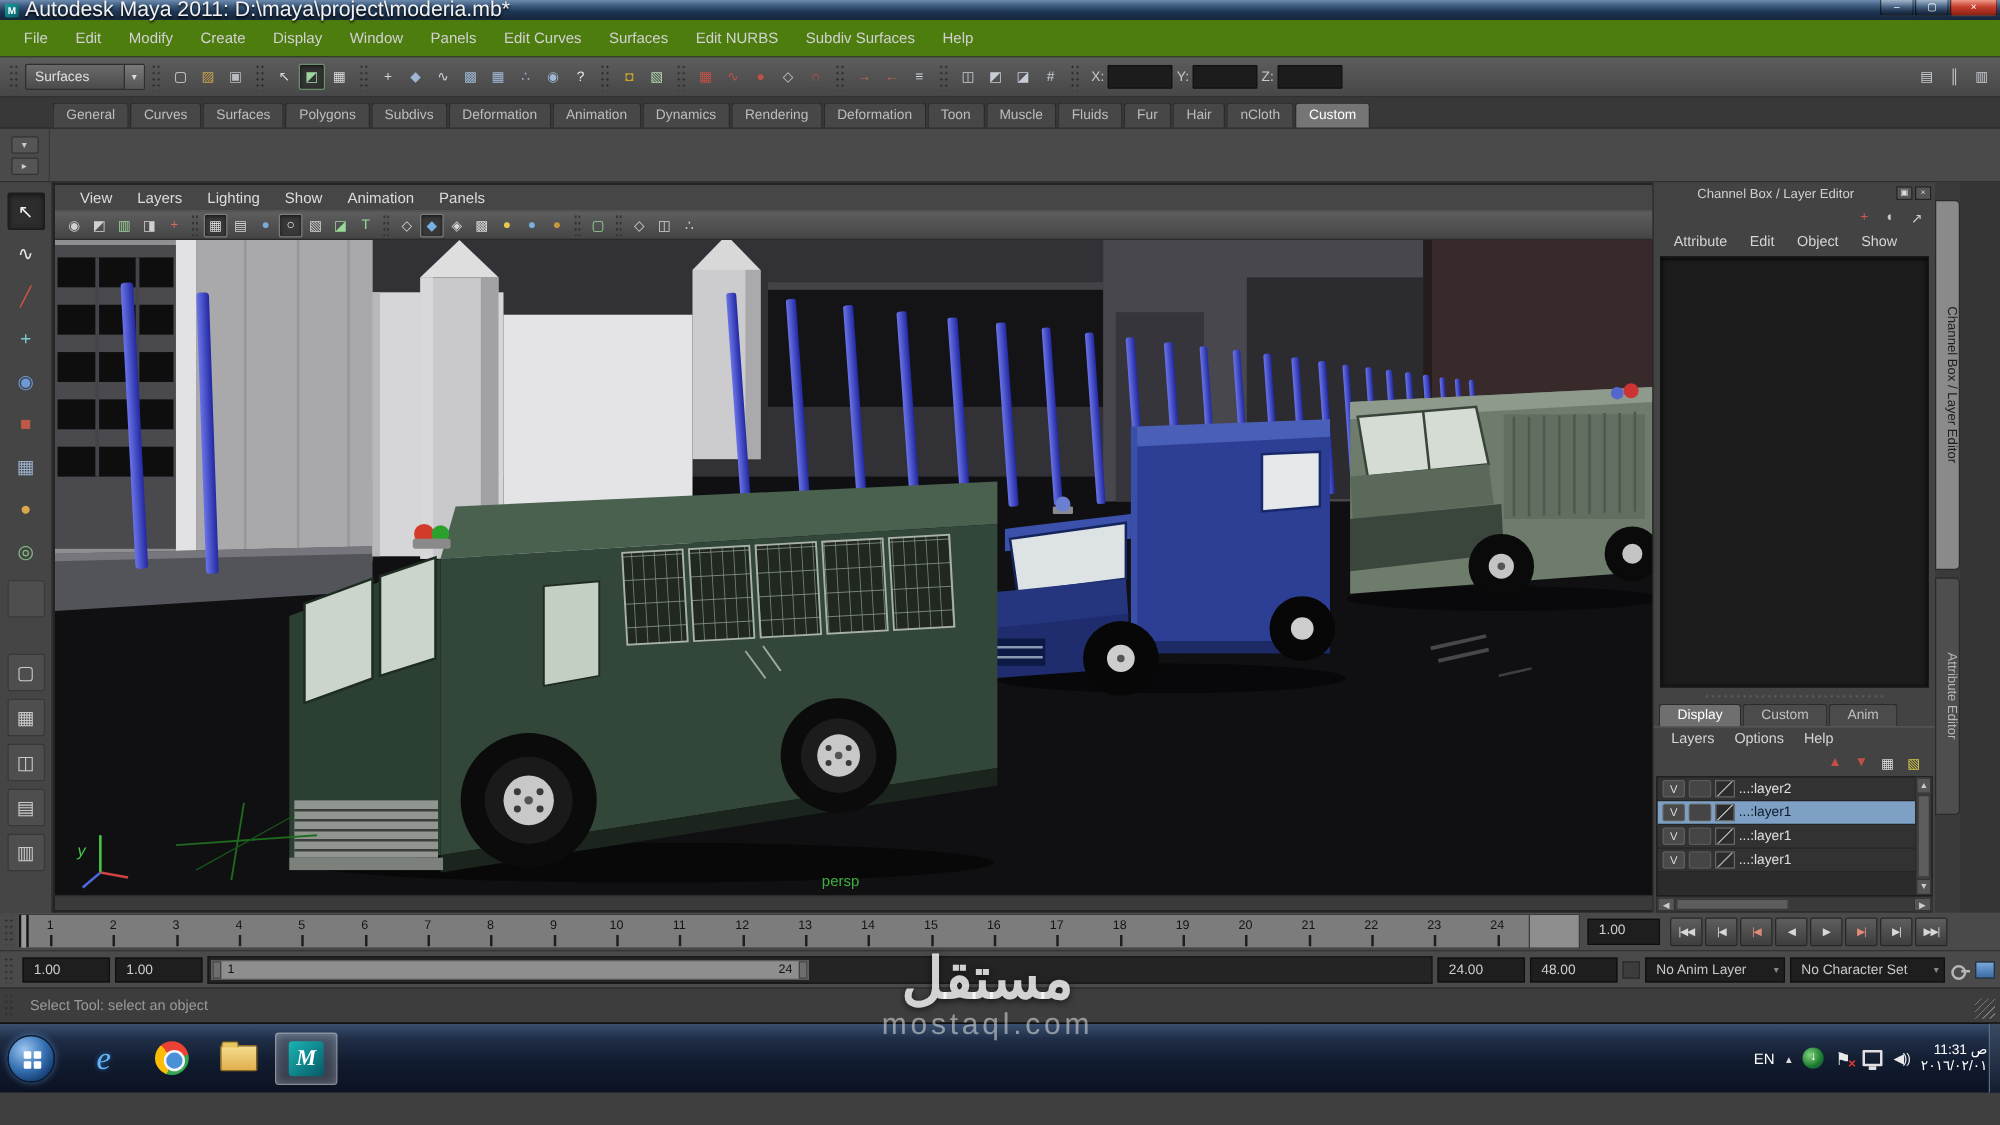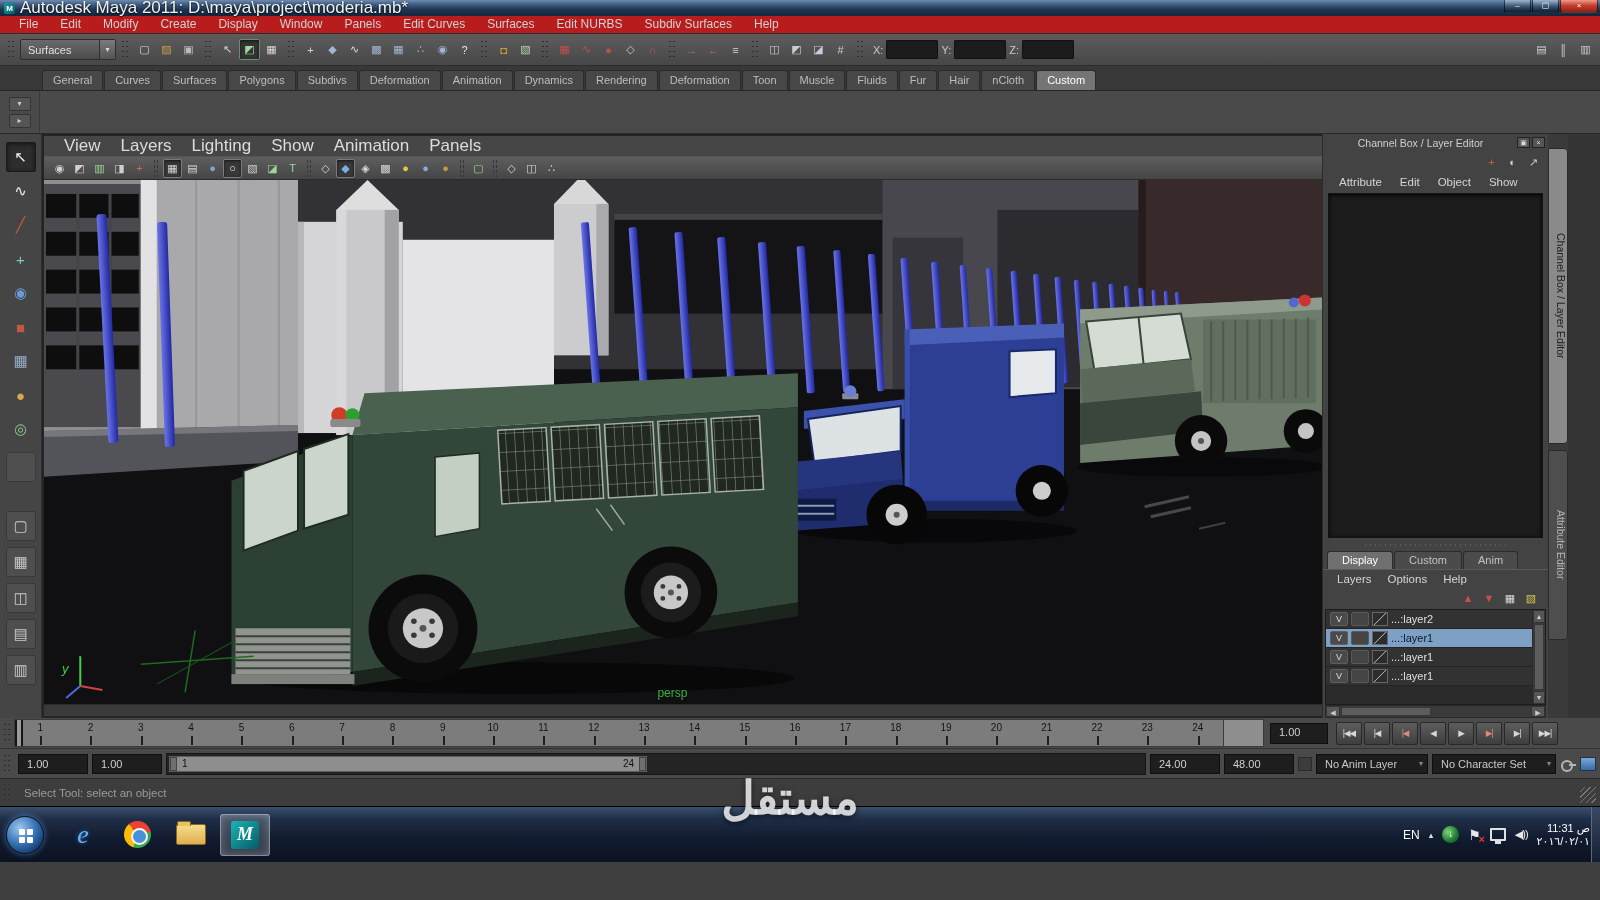--- a/index.html
+++ b/index.html
@@ -9,21 +9,21 @@
 
   
   .titlebar { height:16px; background:linear-gradient(180deg,#6d8bae 0%,#3c5a7d 30%,#1d3553 60%,#16263c 100%); display:flex; align-items:center; padding:0 4px; position:relative; }
   .app-icon { width:11px; height:11px; background:linear-gradient(135deg,#15a0a0,#0a5b66); border-radius:2px; margin-right:5px; color:#fff; font-size:8px; line-height:11px; text-align:center; font-weight:bold; }
   .title-text { color:#f2f2f2; font-size:17px; text-shadow:0 1px 2px #000; white-space:nowrap; }
   .winbtns { position:absolute; right:2px; top:0; display:flex; }
   .winbtn { width:27px; height:13px; margin-left:1px; border:1px solid rgba(0,0,0,.6); border-top:none; border-radius:0 0 3px 3px; background:linear-gradient(180deg,rgba(255,255,255,.35),rgba(255,255,255,.08) 45%,rgba(0,0,0,.25)); color:#fff; font-size:8px; line-height:12px; text-align:center; }
   .winbtn.close { width:38px; background:linear-gradient(180deg,#f09a8a,#c6402e 45%,#8f2012); }
 
   
-  .menubar { height:18px; background:#b91c1c; border-bottom:1px solid #2c2c2c; display:flex; align-items:center; padding-left:8px; }
+  .menubar { height:30px; background:#4d7c0f; border-bottom:1px solid #2c2c2c; display:flex; align-items:center; padding-left:8px; }
   .menubar .mitem { padding:0 11px; line-height:25px; color:#d2d2d2; font-size:12px; cursor:default; }
 
   
   .statusline { height:32px; background:linear-gradient(180deg,#5d5d5d,#474747); border-bottom:1px solid #2d2d2d; display:flex; align-items:center; padding:0 4px; gap:2px; }
   .grip { width:8px; height:22px; background-image:radial-gradient(#2e2e2e 30%, transparent 32%); background-size:4px 5px; margin:0 3px; flex:none; }
   .selector { width:96px; height:21px; background:linear-gradient(180deg,#6a6a6a,#4b4b4b); border:1px solid #2e2e2e; border-radius:2px; display:flex; align-items:center; flex:none; }
   .selector .sel-label { flex:1; padding-left:7px; font-size:11px; color:#e0e0e0; }
   .selector .sel-arrow { width:16px; height:100%; border-left:1px solid #2e2e2e; background:linear-gradient(180deg,#7a7a7a,#555); color:#ddd; font-size:8px; text-align:center; line-height:20px; }
   .iconrow { display:flex; align-items:center; gap:1px; flex:none; }
   .tbicon { width:21px; height:21px; display:flex; align-items:center; justify-content:center; font-size:11px; color:#cfd4dc; border:1px solid transparent; border-radius:2px; }
@@ -44,21 +44,21 @@
   
   .workspace { height:584px; display:flex; background:#3f3f3f; }
   .toolbox { width:42px; background:#454545; border-right:1px solid #2e2e2e; display:flex; flex-direction:column; align-items:center; padding-top:6px; }
   .tool { width:30px; height:30px; margin:2px 0; display:flex; align-items:center; justify-content:center; font-size:15px; color:#ddd; border:1px solid transparent; border-radius:2px; }
   .tool.active { background:#2d2d2d; border-color:#1b1b1b; box-shadow:inset 0 1px 4px #111; }
   .tool-blank { width:30px; height:30px; margin:6px 0 26px; border:1px solid #3a3a3a; border-radius:2px; background:#4e4e4e; }
   .layoutbtn { width:30px; height:30px; margin:3px 0; display:flex; align-items:center; justify-content:center; font-size:15px; color:#c9c9c9; background:#4e4e4e; border:1px solid #383838; border-radius:2px; }
 
   .vp-panel { flex:1; display:flex; flex-direction:column; border:2px solid #242424; border-right:none; background:#3c3c3c; }
   .vp-menus { height:20px; background:#464646; display:flex; align-items:center; padding-left:10px; }
-  .vp-menus .mitem { padding:0 10px; font-size:17px; color:#dcdcdc; line-height:20px; }
+  .vp-menus .mitem { padding:0 10px; font-size:12px; color:#dcdcdc; line-height:20px; }
   .vp-icons { height:24px; background:linear-gradient(180deg,#5e5e5e,#454545); border-top:1px solid #555; border-bottom:1px solid #2a2a2a; display:flex; align-items:center; padding-left:6px; gap:1px; }
   .vpicon { width:19px; height:19px; display:flex; align-items:center; justify-content:center; font-size:11px; color:#d5d5d5; border:1px solid transparent; border-radius:2px; }
   .vpicon.active { background:#383838; border-color:#7b7b7b; box-shadow:inset 0 1px 3px #151515; }
   .vsep { width:6px; height:18px; background-image:radial-gradient(#333 28%, transparent 30%); background-size:3px 5px; margin:0 3px; }
   .vp-canvas { flex:1; position:relative; background:#1a1a1c; overflow:hidden; }
   .vp-canvas svg { position:absolute; inset:0; width:100%; height:100%; }
   .vp-bottom { height:12px; background:#3a3a3a; border-top:1px solid #2a2a2a; }
   .hud-persp { position:absolute; left:48%; bottom:4px; color:#3fae3f; font-size:12px; }
   .hud-axis-y { position:absolute; left:18px; bottom:28px; color:#46cc46; font-size:13px; font-style:italic; }
 
@@ -159,21 +159,21 @@
   .idm-icon { width:17px; height:17px; border-radius:50%; background:radial-gradient(circle at 35% 35%,#7fd47f,#1a7a2a 60%,#0d4a6a); color:#fff; font-size:10px; text-align:center; line-height:16px; }
   .flag-icon { position:relative; color:#e8e8e8; font-size:14px; }
   .flag-icon .err { position:absolute; right:-4px; bottom:-2px; color:#e03a2a; font-size:11px; font-weight:bold; }
   .net-icon { width:16px; height:13px; border:2px solid #e0e0e0; border-radius:1px; position:relative; }
   .net-icon::after { content:""; position:absolute; left:3px; bottom:-5px; width:6px; height:3px; background:#e0e0e0; }
   .vol-icon { color:#e8e8e8; font-size:11px; letter-spacing:-1px; }
   .tray-clock { text-align:right; color:#fff; font-size:11px; line-height:13px; }
   .show-desktop { position:absolute; right:0; top:0; width:9px; height:100%; background:linear-gradient(180deg,#3a4a62,#141e32); border-left:1px solid #5a6a82; }
 
   
-  .watermark { position:absolute; left:620px; top:758px; width:340px; text-align:center; pointer-events:none; z-index:50;margin-top:16px; }
+  .watermark { position:absolute; left:620px; top:758px; width:340px; text-align:center; pointer-events:none; z-index:50; }
   .wm-ar { font-size:46px; font-weight:bold; color:rgba(255,255,255,.8); text-shadow:0 2px 6px rgba(0,0,0,.6); line-height:48px; }
   .wm-en { font-size:24px; color:rgba(225,225,225,.55); letter-spacing:3px; }
 </style>
 </head>
 <body>
 
 <div class="screen">
 
   <div class="titlebar">
     <div class="app-icon">M</div>
@@ -686,15 +686,16 @@
       <div class="tray-clock">
         <div>11:31 ص</div>
         <div>٢٠١٦/٠٢/٠١</div>
       </div>
     </div>
     <div class="show-desktop"></div>
   </div>
 
   <div class="watermark">
     <div class="wm-ar">مستقل</div>
+    <div class="wm-en">mostaql.com</div>
   </div>
 
 </div>
 
 </body></html>

